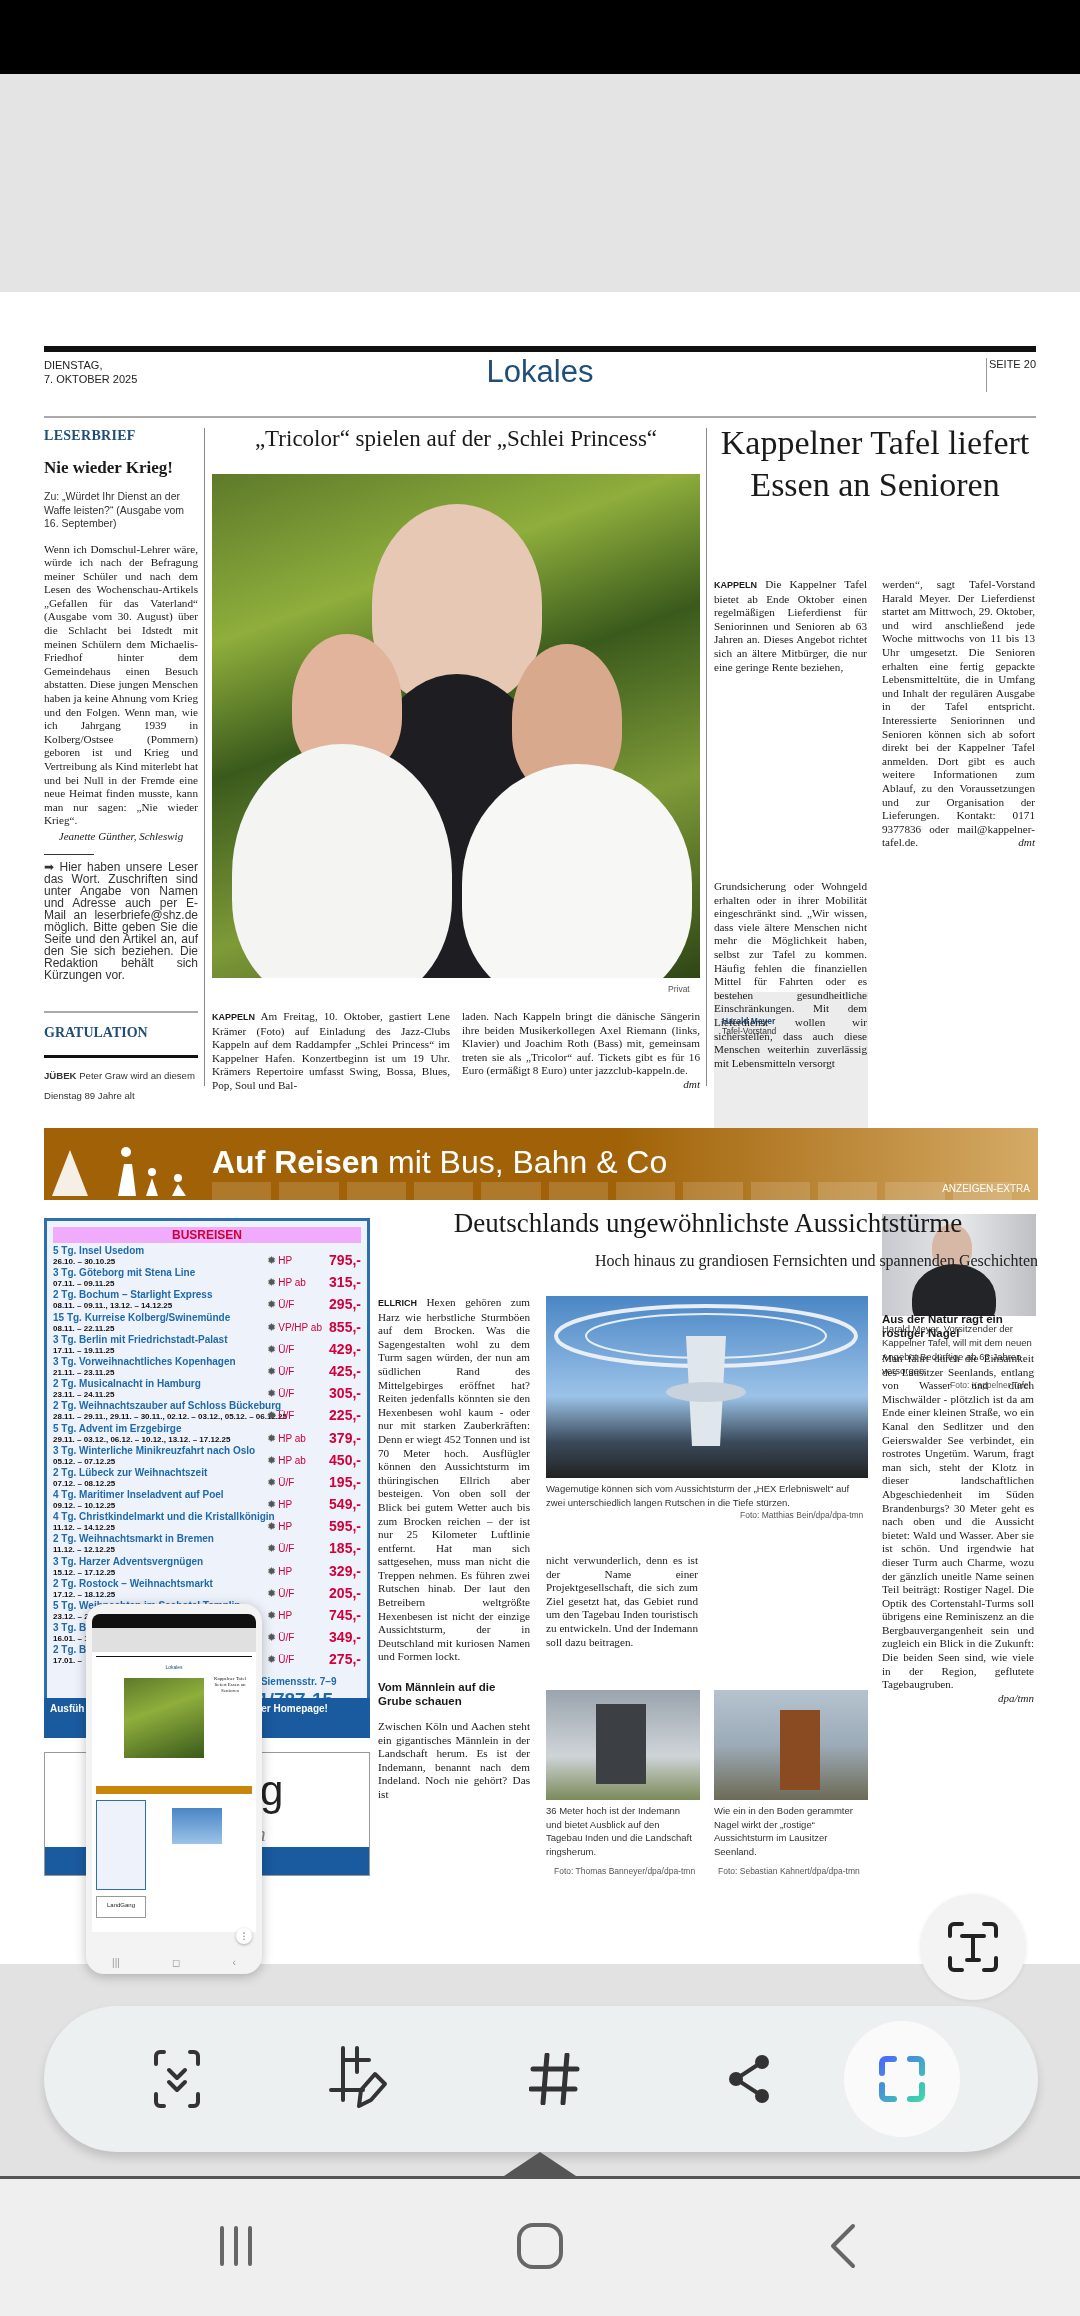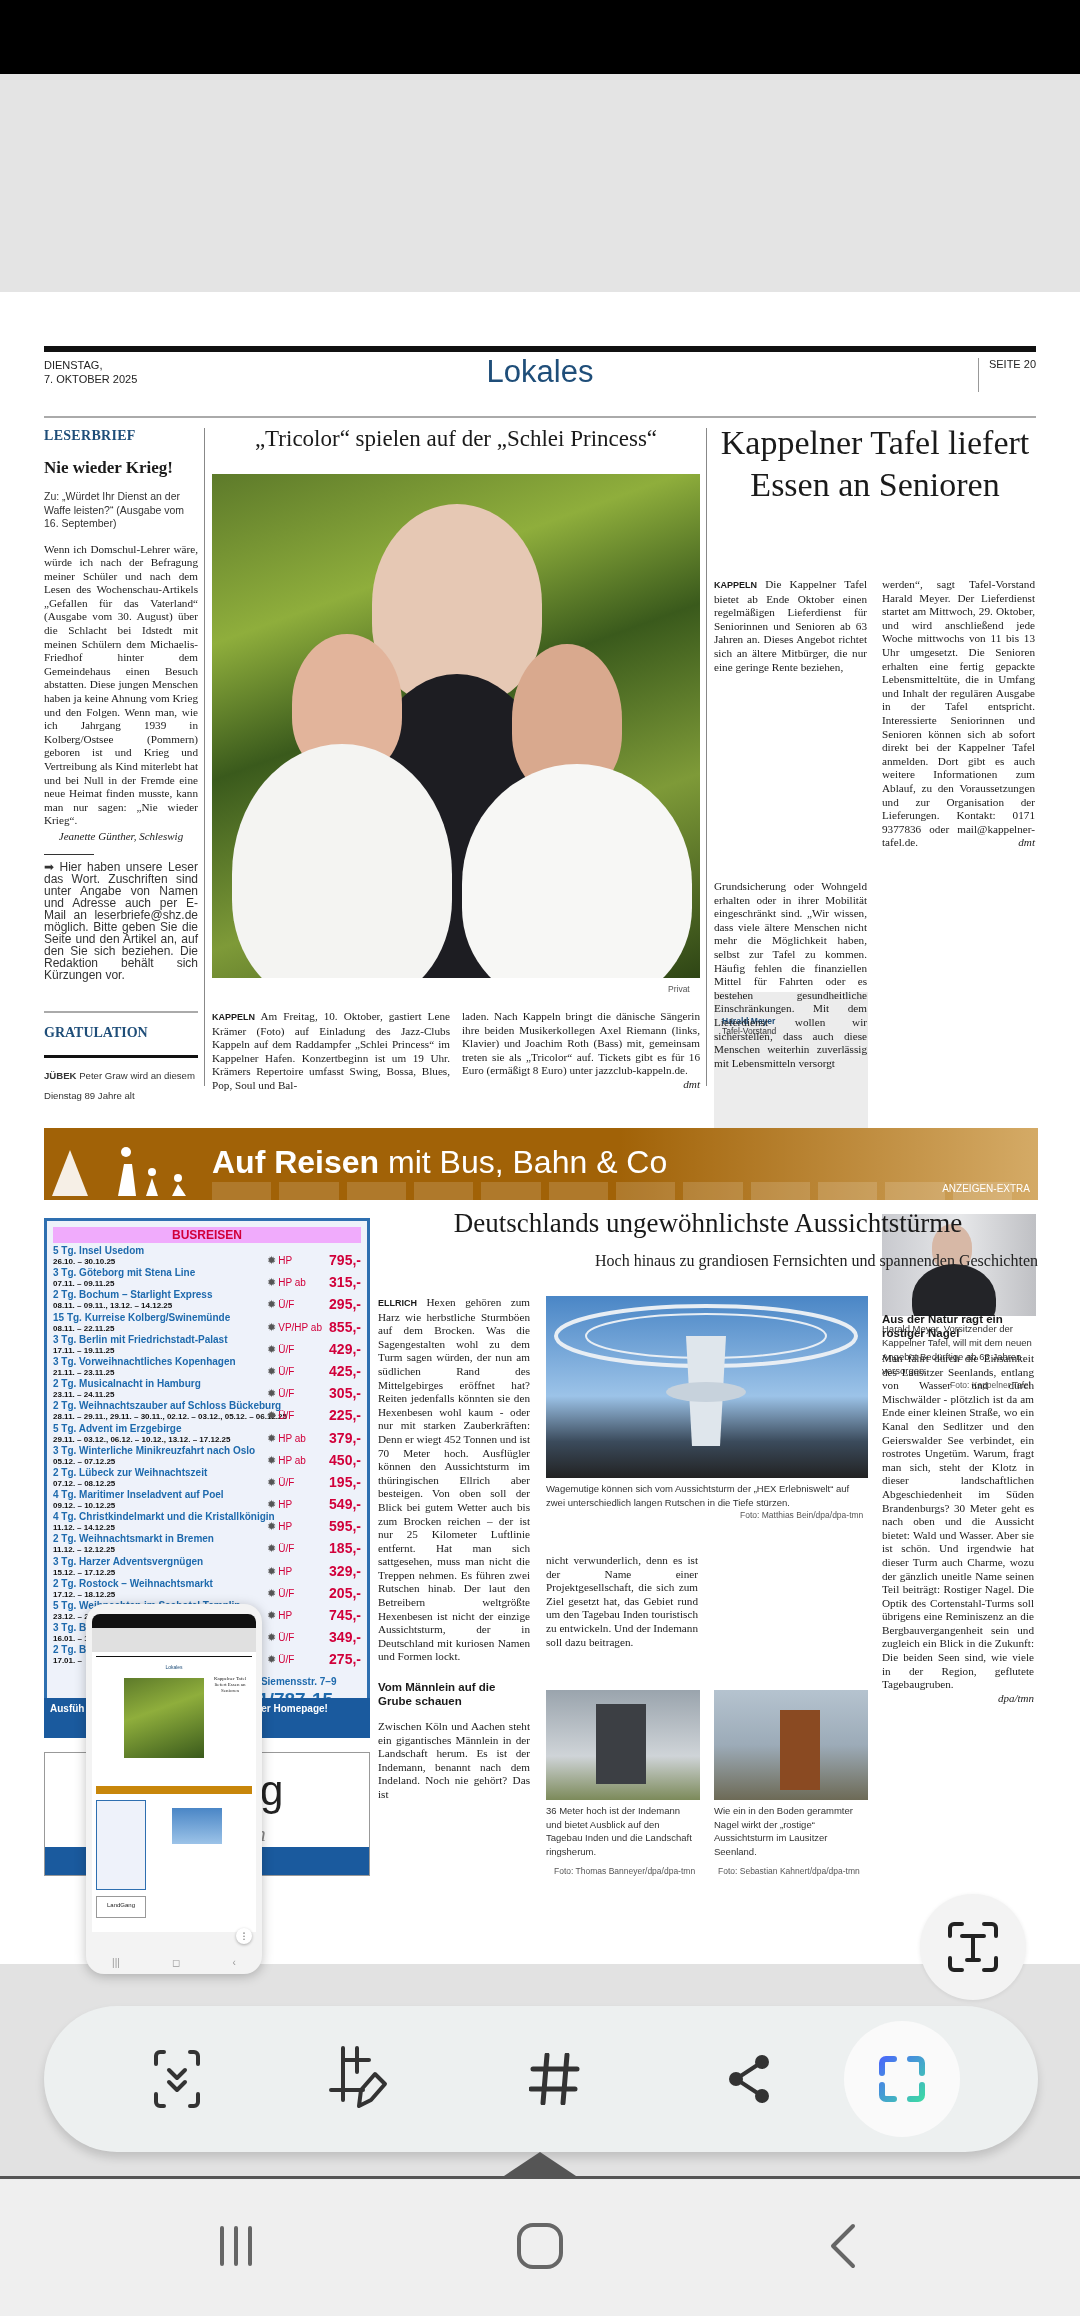--- a/index.html
+++ b/index.html
@@ -7,21 +7,21 @@
 .statusbar{position:absolute;left:0;top:0;width:1080px;height:74px;background:#000}
 .topgray{position:absolute;left:0;top:74px;width:1080px;height:218px;background:#e4e4e4}
 .paper{position:absolute;left:0;top:292px;width:1080px;height:1672px;background:#fff;overflow:hidden}
 .bottomgray{position:absolute;left:0;top:1964px;width:1080px;height:212px;background:#e2e2e2}
 .navbar{position:absolute;left:0;top:2176px;width:1080px;height:140px;background:#efefef;border-top:3px solid #555}
 
 
 .hdr-top{position:absolute;left:44px;top:54px;width:992px;height:6px;background:#111}
 .hdr-date{position:absolute;left:44px;top:66px;font-family:"Liberation Sans",sans-serif;font-size:11px;line-height:14px;color:#222}
 .hdr-title{position:absolute;left:0;width:1080px;top:62px;text-align:center;font-family:"Liberation Sans",sans-serif;font-size:31px;color:#1f4e79;font-weight:300}
-.hdr-page{position:absolute;right:44px;top:66px;font-family:"Liberation Sans",sans-serif;font-size:11px;color:#222;border-left:1px solid #999;padding-left:10px;height:34px}
+.hdr-page{position:absolute;right:44px;top:66px;font-family:"Liberation Sans",sans-serif;font-size:11px;color:#222;border-left:1px solid #999;padding-left:2px;height:34px}
 .hdr-rule{position:absolute;left:44px;top:124px;width:992px;height:2px;background:#aaa}
 
 
 .lcol{position:absolute;left:44px;top:136px;width:154px}
 .kicker{font-size:14px;font-weight:bold;color:#1f4e79;letter-spacing:.3px}
 .lhead{font-size:17px;font-weight:bold;margin-top:14px}
 .lsub{font-family:"Liberation Sans",sans-serif;font-size:10.5px;line-height:13.5px;color:#333;margin-top:12px}
 .body{font-size:11.2px;line-height:13.6px;text-align:justify;hyphens:auto}
 .lbody{margin-top:12px}
 .sign{font-style:italic;text-align:center;font-size:11px;margin-top:2px}

